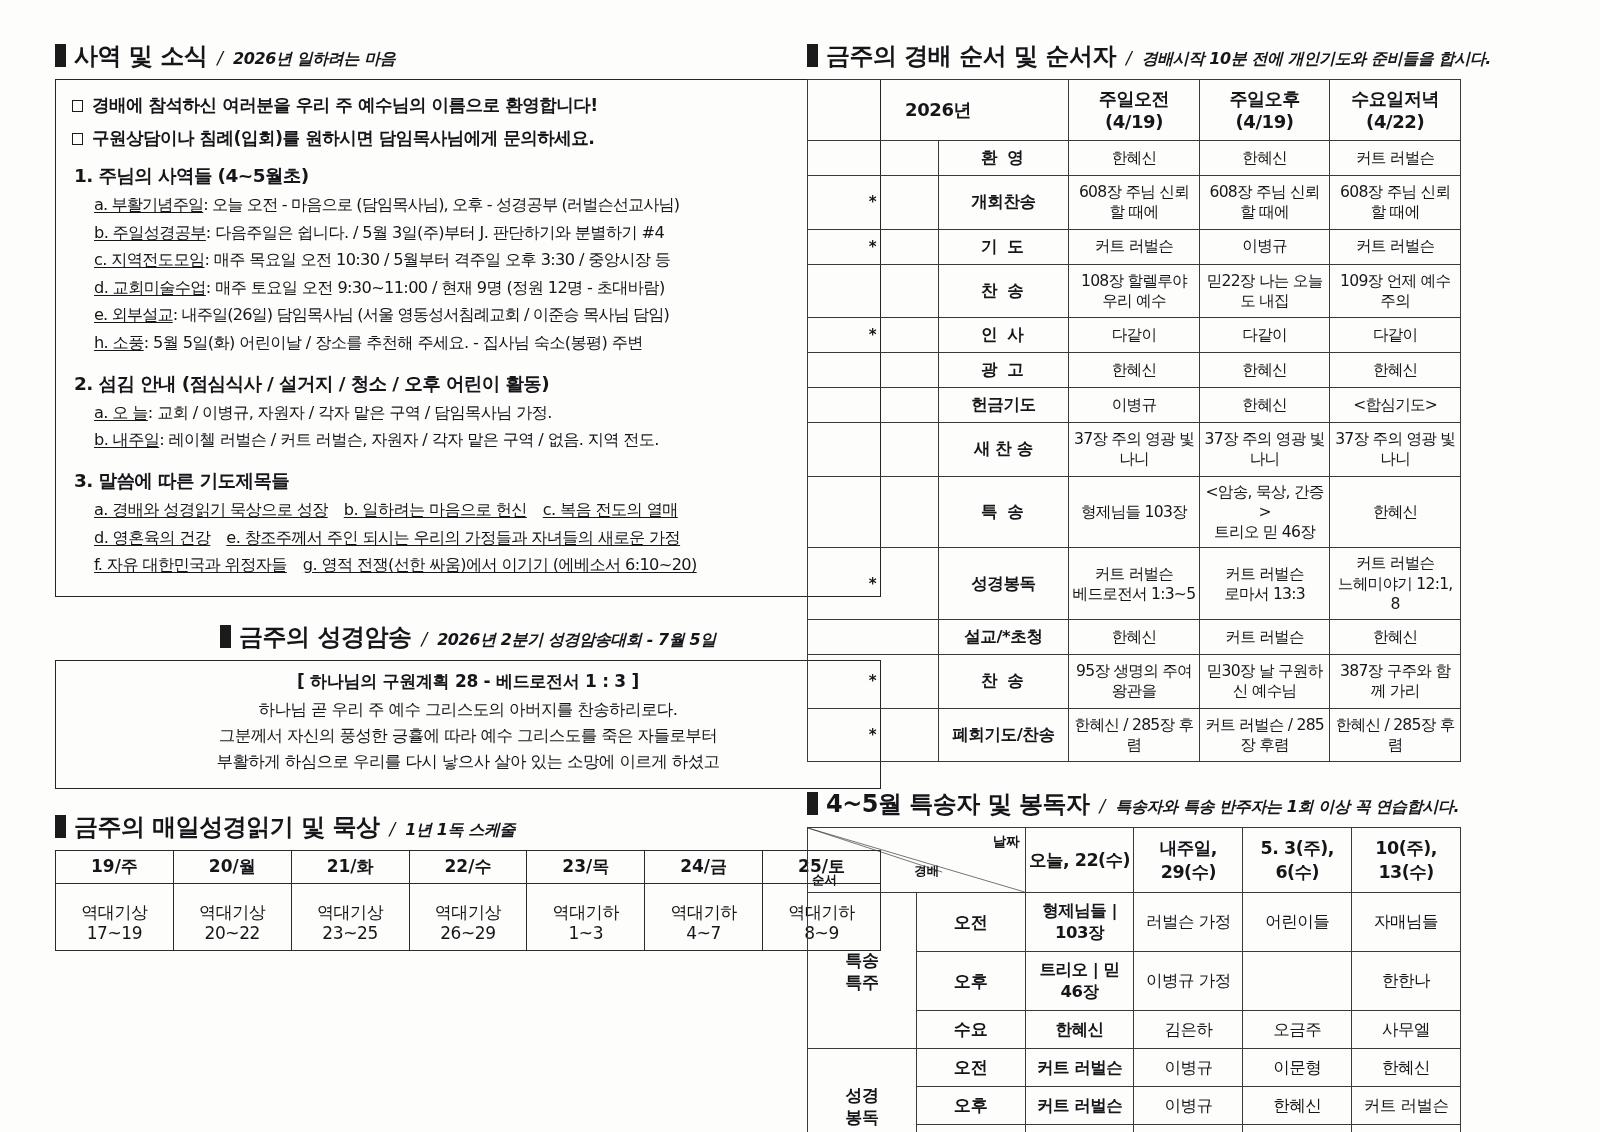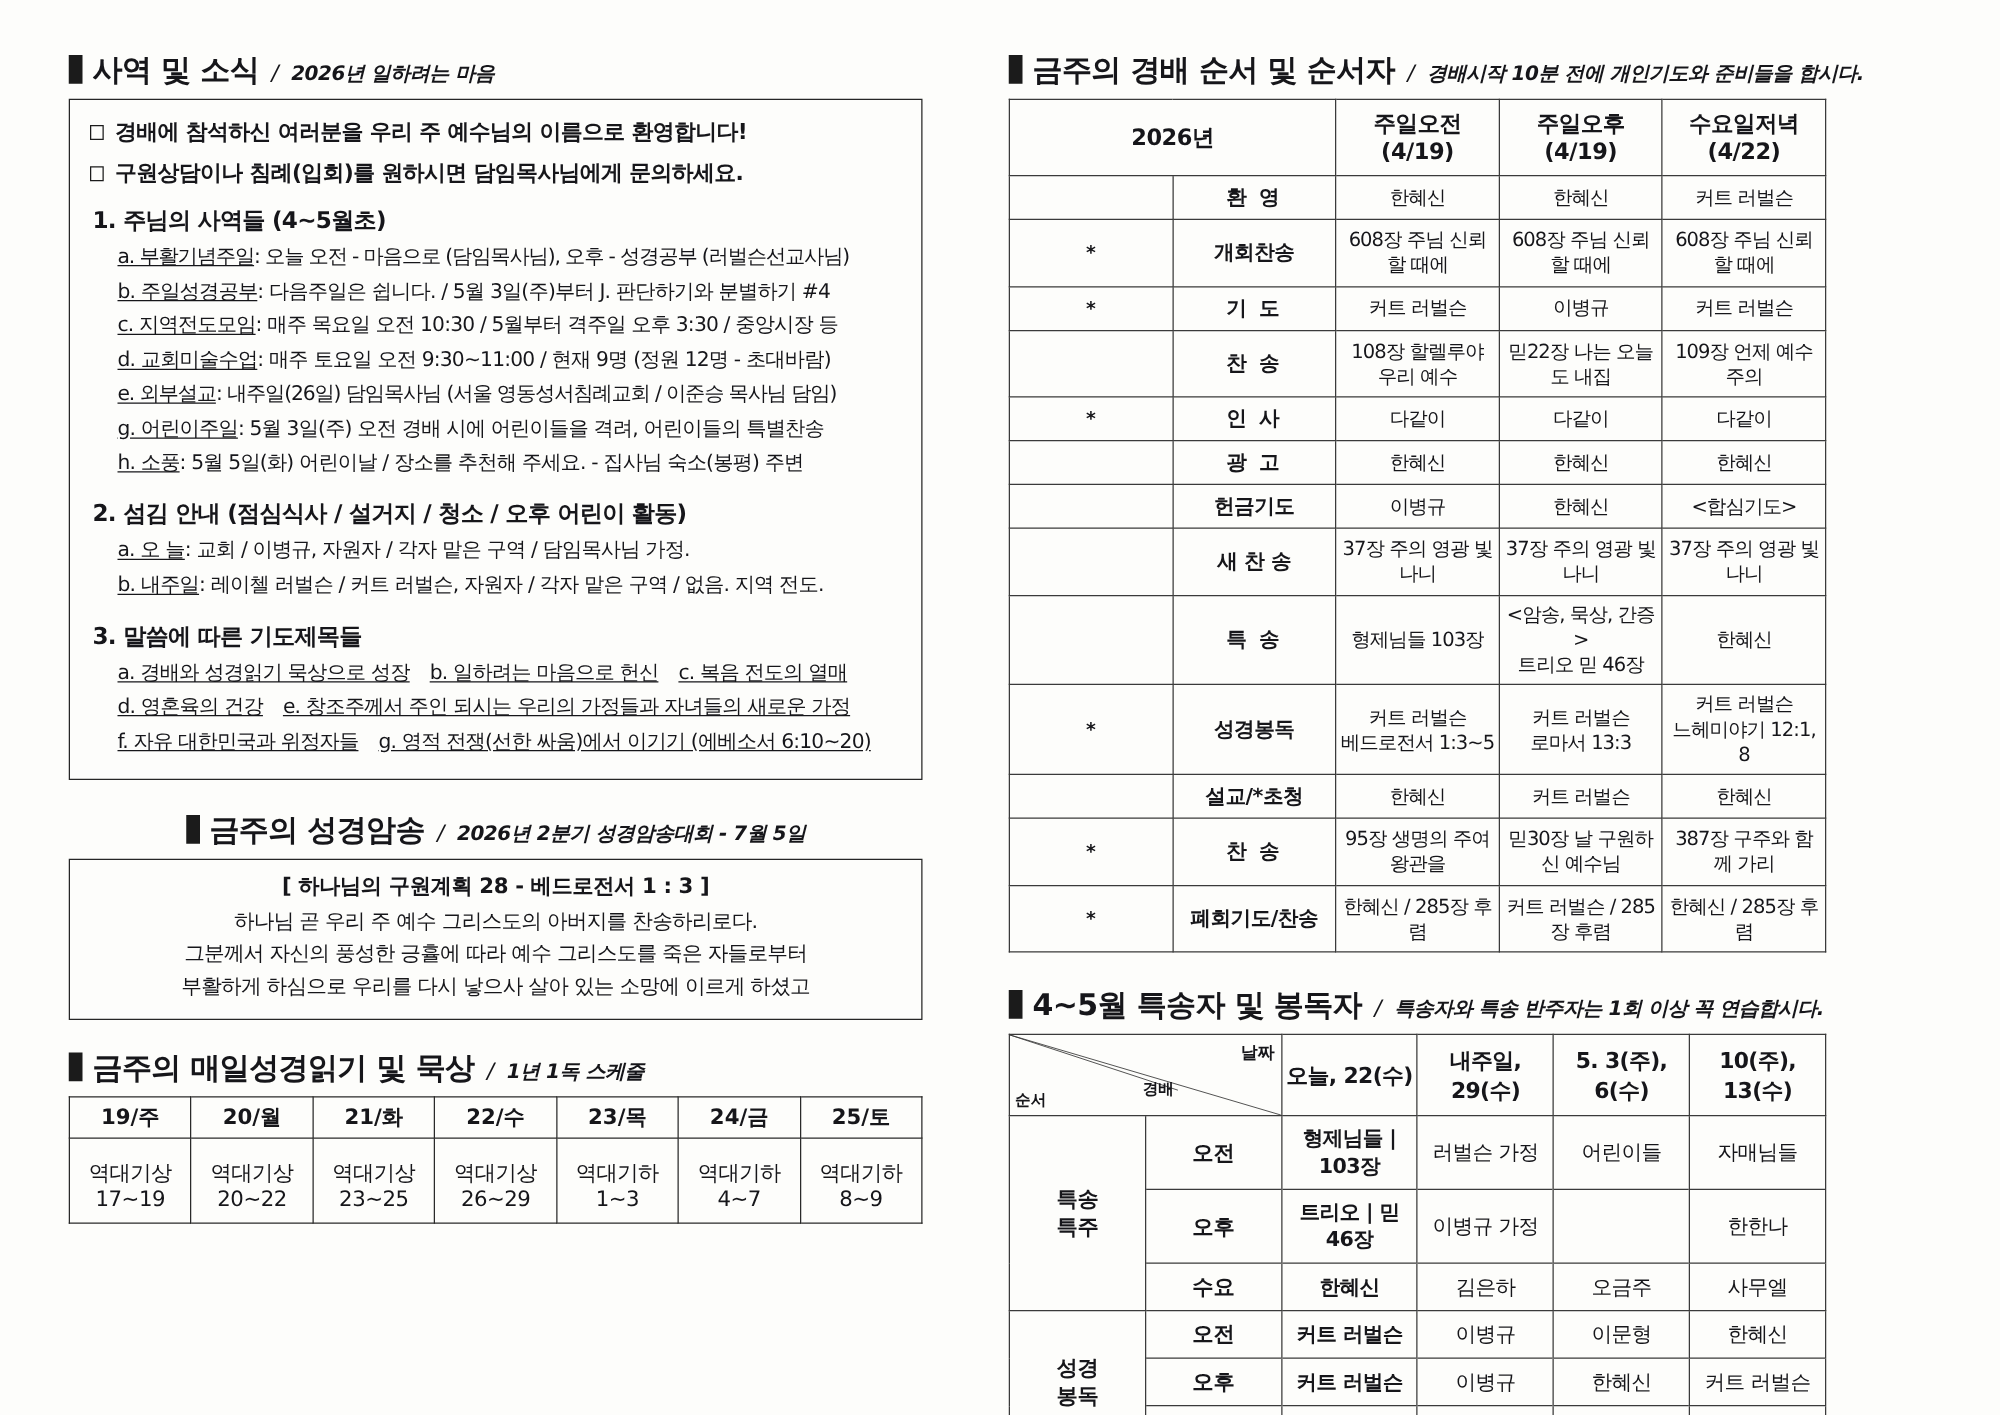--- a/index.html
+++ b/index.html
@@ -6,21 +6,21 @@
   html, body { margin:0; padding:0; }
   body {
     width:1600px; height:1132px;
     background:#fdfdfb;
     font-family:"DejaVu Sans","Liberation Sans",sans-serif;
     color:#16161a;
     position:relative;
     overflow:hidden;
   }
   .page { position:relative; width:1600px; height:1132px; }
-  .col-left  { position:absolute; left:55px;  top:40px; width:683px; }
+  .col-left  { position:absolute; left:55px;  top:40px; width:826px; }
   .col-right { position:absolute; left:807px; top:40px; width:654px; }
 
   
   .sec-head { display:flex; align-items:baseline; gap:8px; margin:0 0 7px 0; }
   .sec-bar { width:11px; height:23px; background:#1b1b1b; display:inline-block; flex:none; position:relative; top:3px; }
   .sec-title { font-size:24px; font-weight:700; letter-spacing:-0.5px; white-space:nowrap; }
   .sec-sep { font-size:17px; font-weight:400; padding:0 2px; font-style:italic; }
   .sec-sub { font-size:16px; font-style:italic; font-weight:600; letter-spacing:-0.4px; white-space:nowrap; }
 
   
@@ -100,21 +100,20 @@
         <span class="chk"></span>
         <span>구원상담이나 침례(입회)를 원하시면 담임목사님에게 문의하세요.</span>
       </div>
 
       <div class="num-head first">1. 주님의 사역들 (4~5월초)</div>
       <div class="sub-line wide"><span class="u">a. 부활기념주일</span><span>: 오늘 오전 - 마음으로 (담임목사님), 오후 - 성경공부 (러벌슨선교사님)</span></div>
       <div class="sub-line"><span class="u">b. 주일성경공부</span><span>: 다음주일은 쉽니다. / 5월 3일(주)부터 J. 판단하기와 분별하기 #4</span></div>
       <div class="sub-line"><span class="u">c. 지역전도모임</span><span>: 매주 목요일 오전 10:30 / 5월부터 격주일 오후 3:30 / 중앙시장 등</span></div>
       <div class="sub-line"><span class="u">d. 교회미술수업</span><span>: 매주 토요일 오전 9:30~11:00 / 현재 9명 (정원 12명 - 초대바람)</span></div>
       <div class="sub-line wide"><span class="u">e. 외부설교</span><span>: 내주일(26일) 담임목사님 (서울 영동성서침례교회 / 이준승 목사님 담임)</span></div>
-      <div class="sub-line"><span class="u">g. 어린이주일</span><span>: 5월 3일(주) 오전 경배 시에 어린이들을 격려, 어린이들의 특별찬송</span></div>
       <div class="sub-line"><span class="u">h. 소풍</span><span>: 5월 5일(화) 어린이날 / 장소를 추천해 주세요. - 집사님 숙소(봉평) 주변</span></div>
 
       <div class="num-head">2. 섬김 안내 (점심식사 / 설거지 / 청소 / 오후 어린이 활동)</div>
       <div class="sub-line"><span class="u">a. 오  늘</span><span>: 교회 / 이병규, 자원자 / 각자 맡은 구역 / 담임목사님 가정.</span></div>
       <div class="sub-line"><span class="u">b. 내주일</span><span>: 레이첼 러벌슨 / 커트 러벌슨, 자원자 / 각자 맡은 구역 / 없음. 지역 전도.</span></div>
 
       <div class="num-head">3. 말씀에 따른 기도제목들</div>
       <div class="pray-line">
         <span class="u">a. 경배와 성경읽기 묵상으로 성장</span><span class="u">b. 일하려는 마음으로 헌신</span><span class="u">c. 복음 전도의 열매</span>
       </div>

